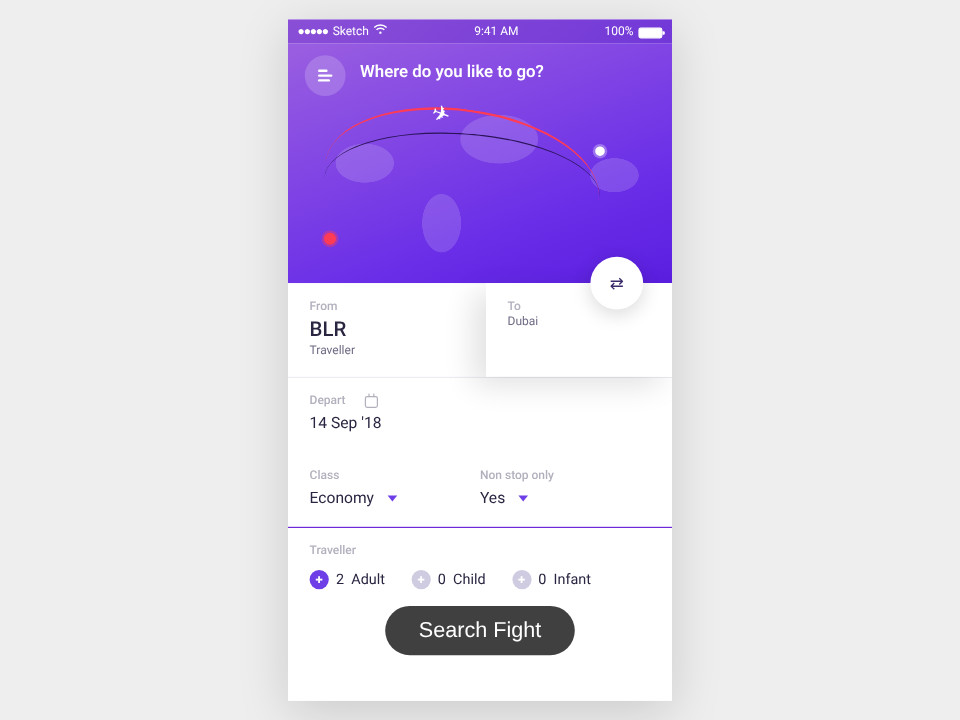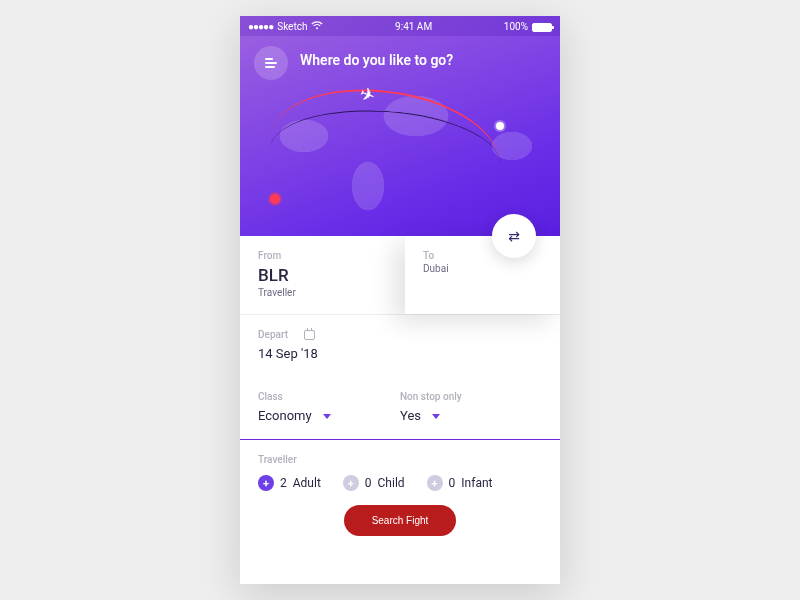--- a/index.html
+++ b/index.html
@@ -172,23 +172,23 @@
   .plus-circle {
     width: 16px; height: 16px; border-radius: 50%;
     display: flex; align-items: center; justify-content: center;
     color: #fff; font-size: 11px; font-weight: bold; line-height: 1;
   }
   .pc-active { background: #6e3fe6; }
   .pc-inactive { background: #cfcbe0; }
 
   .search-btn {
     margin: 14px auto 0; display: block;
-    background: #b91c1c; color: #fff;
+    background: #404040; color: #fff;
     border: none; border-radius: 22px;
-    padding: 10px 28px; font-size: 10px; font-weight: 500;
+    padding: 10px 28px; font-size: 18px; font-weight: 500;
     cursor: pointer;
   }
 </style>
 </head>
 <body>
 
 <div class="phone">
 
   <div class="status-bar">
     <div class="status-left">

